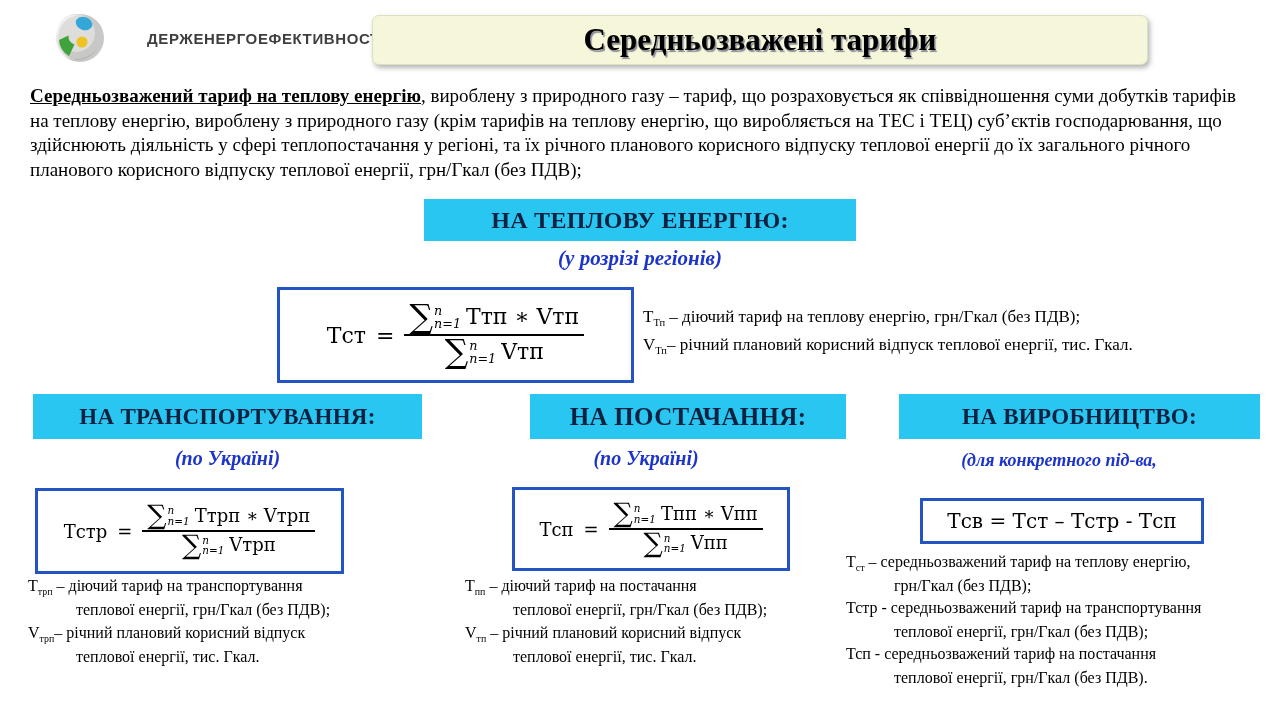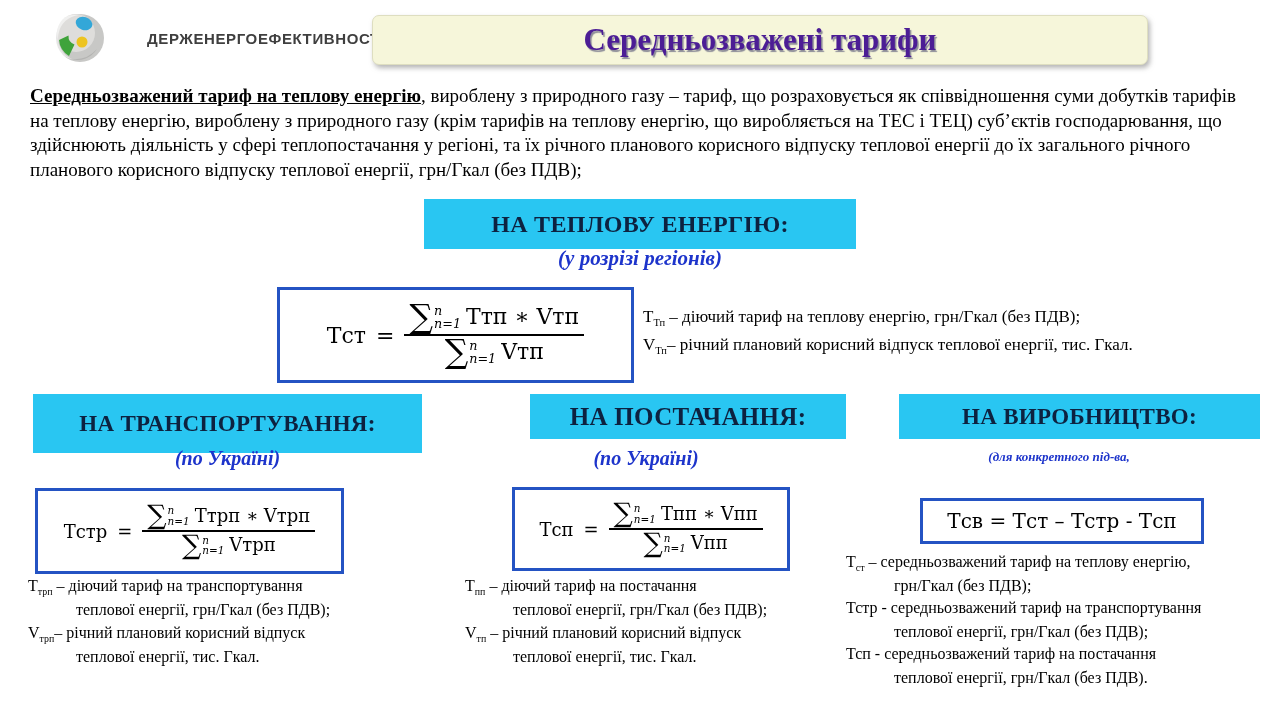--- a/index.html
+++ b/index.html
@@ -9,21 +9,21 @@
   }
   
   .logo{position:absolute;left:55px;top:13px;display:flex;align-items:center;gap:29px;}
   .logo-text{margin-left:13px;font-family:"Liberation Sans",sans-serif;font-weight:bold;
     font-size:15px;letter-spacing:.6px;color:#3f3f3f;}
   
   .banner{position:absolute;left:372px;top:15px;width:774px;height:48px;
     background:#f6f6da;border:1px solid #dedec0;border-radius:7px;
     box-shadow:2px 3px 5px rgba(120,120,120,.55);
     display:flex;align-items:center;justify-content:center;}
-  .banner-title{font-size:31px;font-weight:bold;color:#4c1d95;
+  .banner-title{font-size:31px;font-weight:bold;color:#000000;
     text-shadow:1.5px 1.5px 1px rgba(10,10,70,.45);}
   
   .intro{position:absolute;left:30px;top:84px;width:1224px;font-size:19px;line-height:1.3;}
   .intro .lead{font-weight:bold;text-decoration:underline;}
   
   .cyan-header{position:absolute;background:#29c6f2;color:#0d2240;font-weight:bold;
     display:flex;align-items:center;justify-content:center;letter-spacing:.3px;}
   .subtitle{position:absolute;color:#1d34cb;font-weight:bold;font-style:italic;text-align:center;}
   
   .formula-box{position:absolute;border:3px solid #2453c3;background:#fff;
@@ -59,21 +59,21 @@
 </div>
 
 <div class="banner">
   <span class="banner-title">Середньозважені тарифи</span>
 </div>
 
 <div class="intro">
   <span class="lead">Середньозважений тариф на теплову енергію</span><span>, вироблену з природного газу – тариф, що розраховується як співвідношення суми добутків тарифів на теплову енергію, вироблену з природного газу (крім тарифів на теплову енергію, що виробляється на ТЕС і ТЕЦ) суб’єктів господарювання, що здійснюють діяльність у сфері теплопостачання у регіоні, та їх річного планового корисного відпуску теплової енергії до їх загального річного планового корисного відпуску теплової енергії, грн/Гкал (без ПДВ);</span>
 </div>
 
-<div class="cyan-header" style="left:424px;top:199px;width:432px;height:50px;font-size:24px;">НА ТЕПЛОВУ ЕНЕРГІЮ:</div>
+<div class="cyan-header" style="left:424px;top:199px;width:432px;height:42px;font-size:24px;">НА ТЕПЛОВУ ЕНЕРГІЮ:</div>
 <div class="subtitle" style="left:424px;top:246px;width:432px;font-size:21px;">(у розрізі регіонів)</div>
 
 <div class="formula-box" style="left:277px;top:287px;width:351px;height:90px;font-size:22px;">
   <span>Тст</span>
   <span class="feq">=</span>
   <span class="frac">
     <span class="num">
       <span class="sigma">∑</span>
       <span class="lims">
           <i>n</i>
@@ -90,21 +90,21 @@
       <span>Vтп</span>
     </span>
   </span>
 </div>
 
 <div class="notes" style="left:643px;top:303px;width:630px;font-size:17px;line-height:1.62;">
   <div class="note"><span>Т</span><sub>Тп</sub><span> – діючий тариф на теплову енергію, грн/Гкал (без ПДВ);</span></div>
   <div class="note"><span>V</span><sub>Тп</sub><span>– річний плановий корисний відпуск теплової енергії, тис. Гкал.</span></div>
 </div>
 
-<div class="cyan-header" style="left:33px;top:394px;width:389px;height:59px;font-size:23px;">НА ТРАНСПОРТУВАННЯ:</div>
+<div class="cyan-header" style="left:33px;top:394px;width:389px;height:45px;font-size:23px;">НА ТРАНСПОРТУВАННЯ:</div>
 <div class="subtitle" style="left:33px;top:447px;width:389px;font-size:20px;">(по Україні)</div>
 
 <div class="formula-box" style="left:35px;top:488px;width:303px;height:80px;font-size:18px;">
   <span>Тстр</span>
   <span class="feq">=</span>
   <span class="frac">
     <span class="num">
       <span class="sigma">∑</span>
       <span class="lims">
           <i>n</i>
@@ -157,21 +157,21 @@
 </div>
 
 <div class="notes" style="left:465px;top:575px;width:380px;font-size:16px;line-height:1.42;">
   <div class="note"><span>Т</span><sub>пп</sub><span> – діючий тариф на постачання</span></div>
   <div class="cont">теплової енергії, грн/Гкал (без ПДВ);</div>
   <div class="note"><span>V</span><sub>тп</sub><span> – річний плановий корисний відпуск</span></div>
   <div class="cont">теплової енергії, тис. Гкал.</div>
 </div>
 
 <div class="cyan-header" style="left:899px;top:394px;width:361px;height:45px;font-size:23px;">НА ВИРОБНИЦТВО:</div>
-<div class="subtitle" style="left:869px;top:448px;width:380px;font-size:13px;line-height:1.35;">
+<div class="subtitle" style="left:869px;top:448px;width:380px;font-size:18px;line-height:1.35;">
   <div>(для конкретного під-ва,</div>
 </div>
 
 <div class="formula-box" style="left:920px;top:498px;width:278px;height:40px;font-size:20px;">Тсв  = Тст – Тстр - Тсп</div>
 
 <div class="notes" style="left:846px;top:551px;width:434px;font-size:16px;line-height:1.38;">
   <div class="note"><span>Т</span><sub>ст</sub><span> – середньозважений тариф на теплову енергію,</span></div>
   <div class="cont">грн/Гкал (без ПДВ);</div>
   <div class="note"><span>Тстр</span><sub></sub><span> - середньозважений тариф на транспортування</span></div>
   <div class="cont">теплової енергії, грн/Гкал (без ПДВ);</div>

